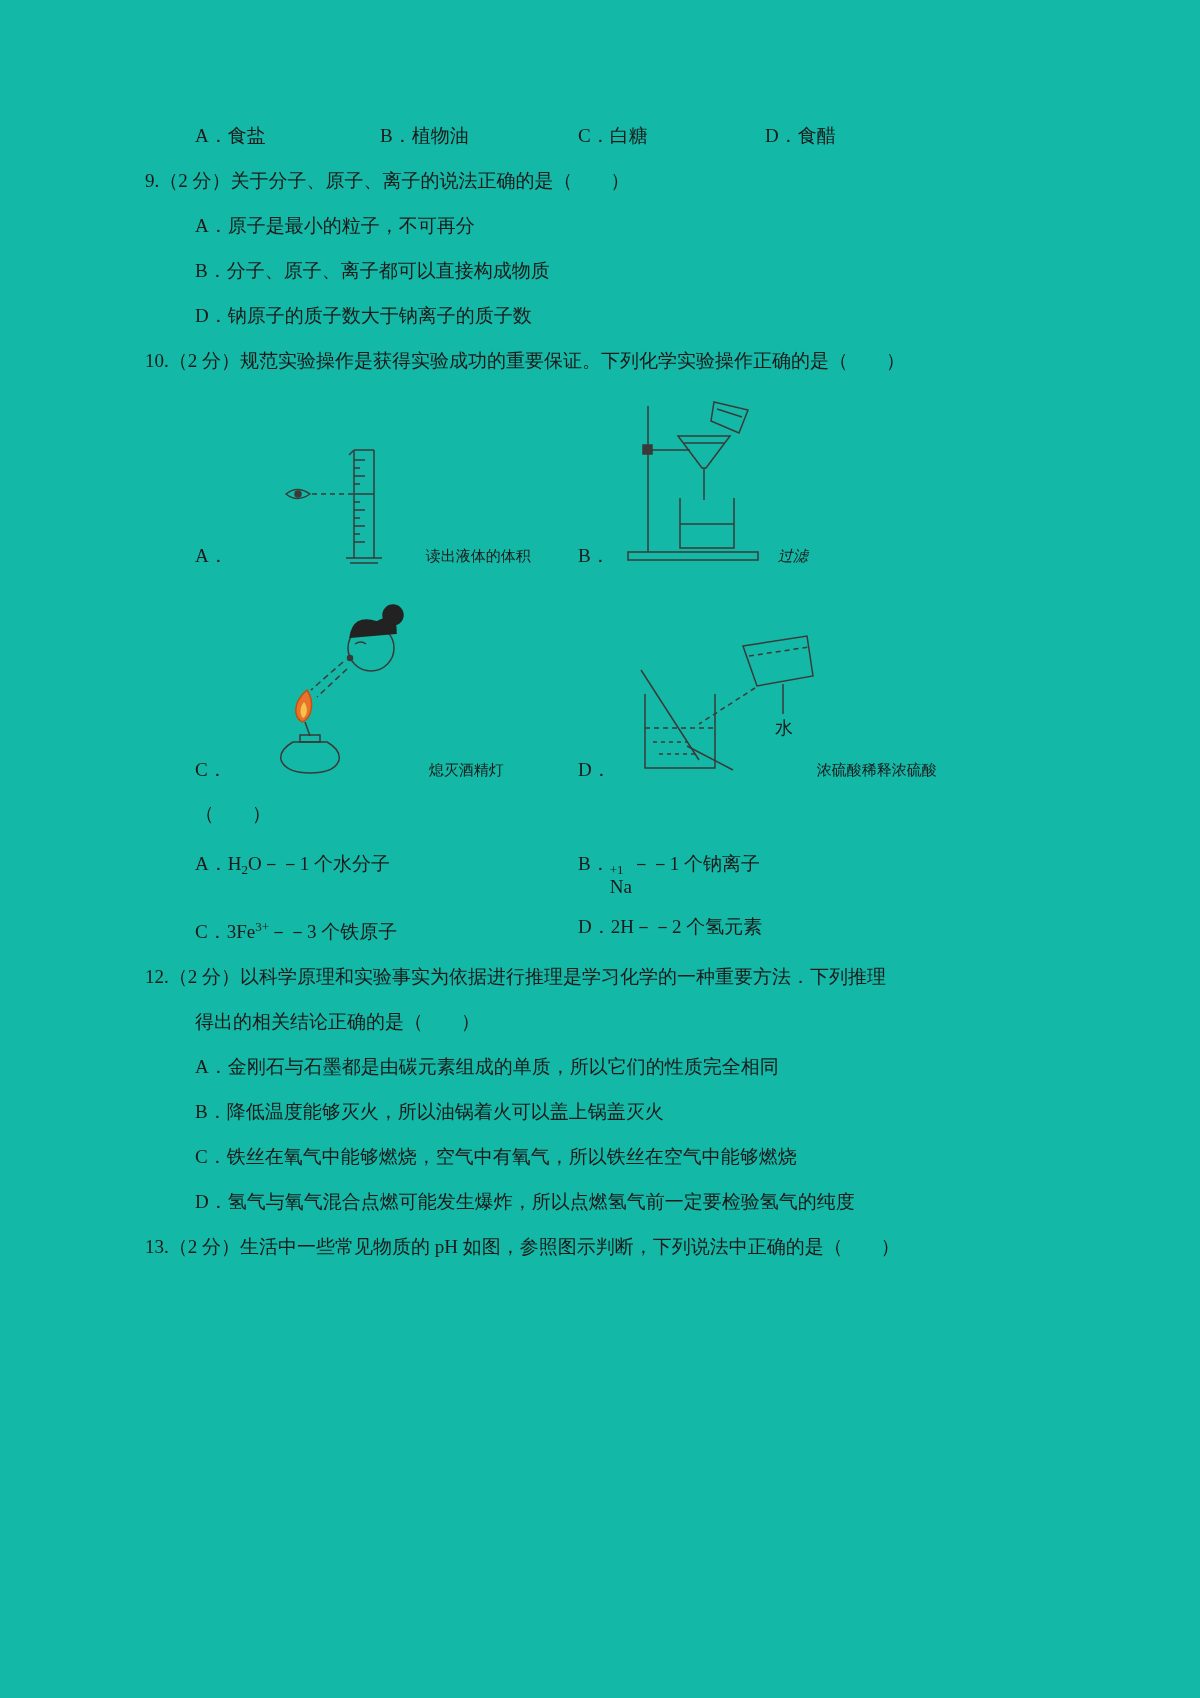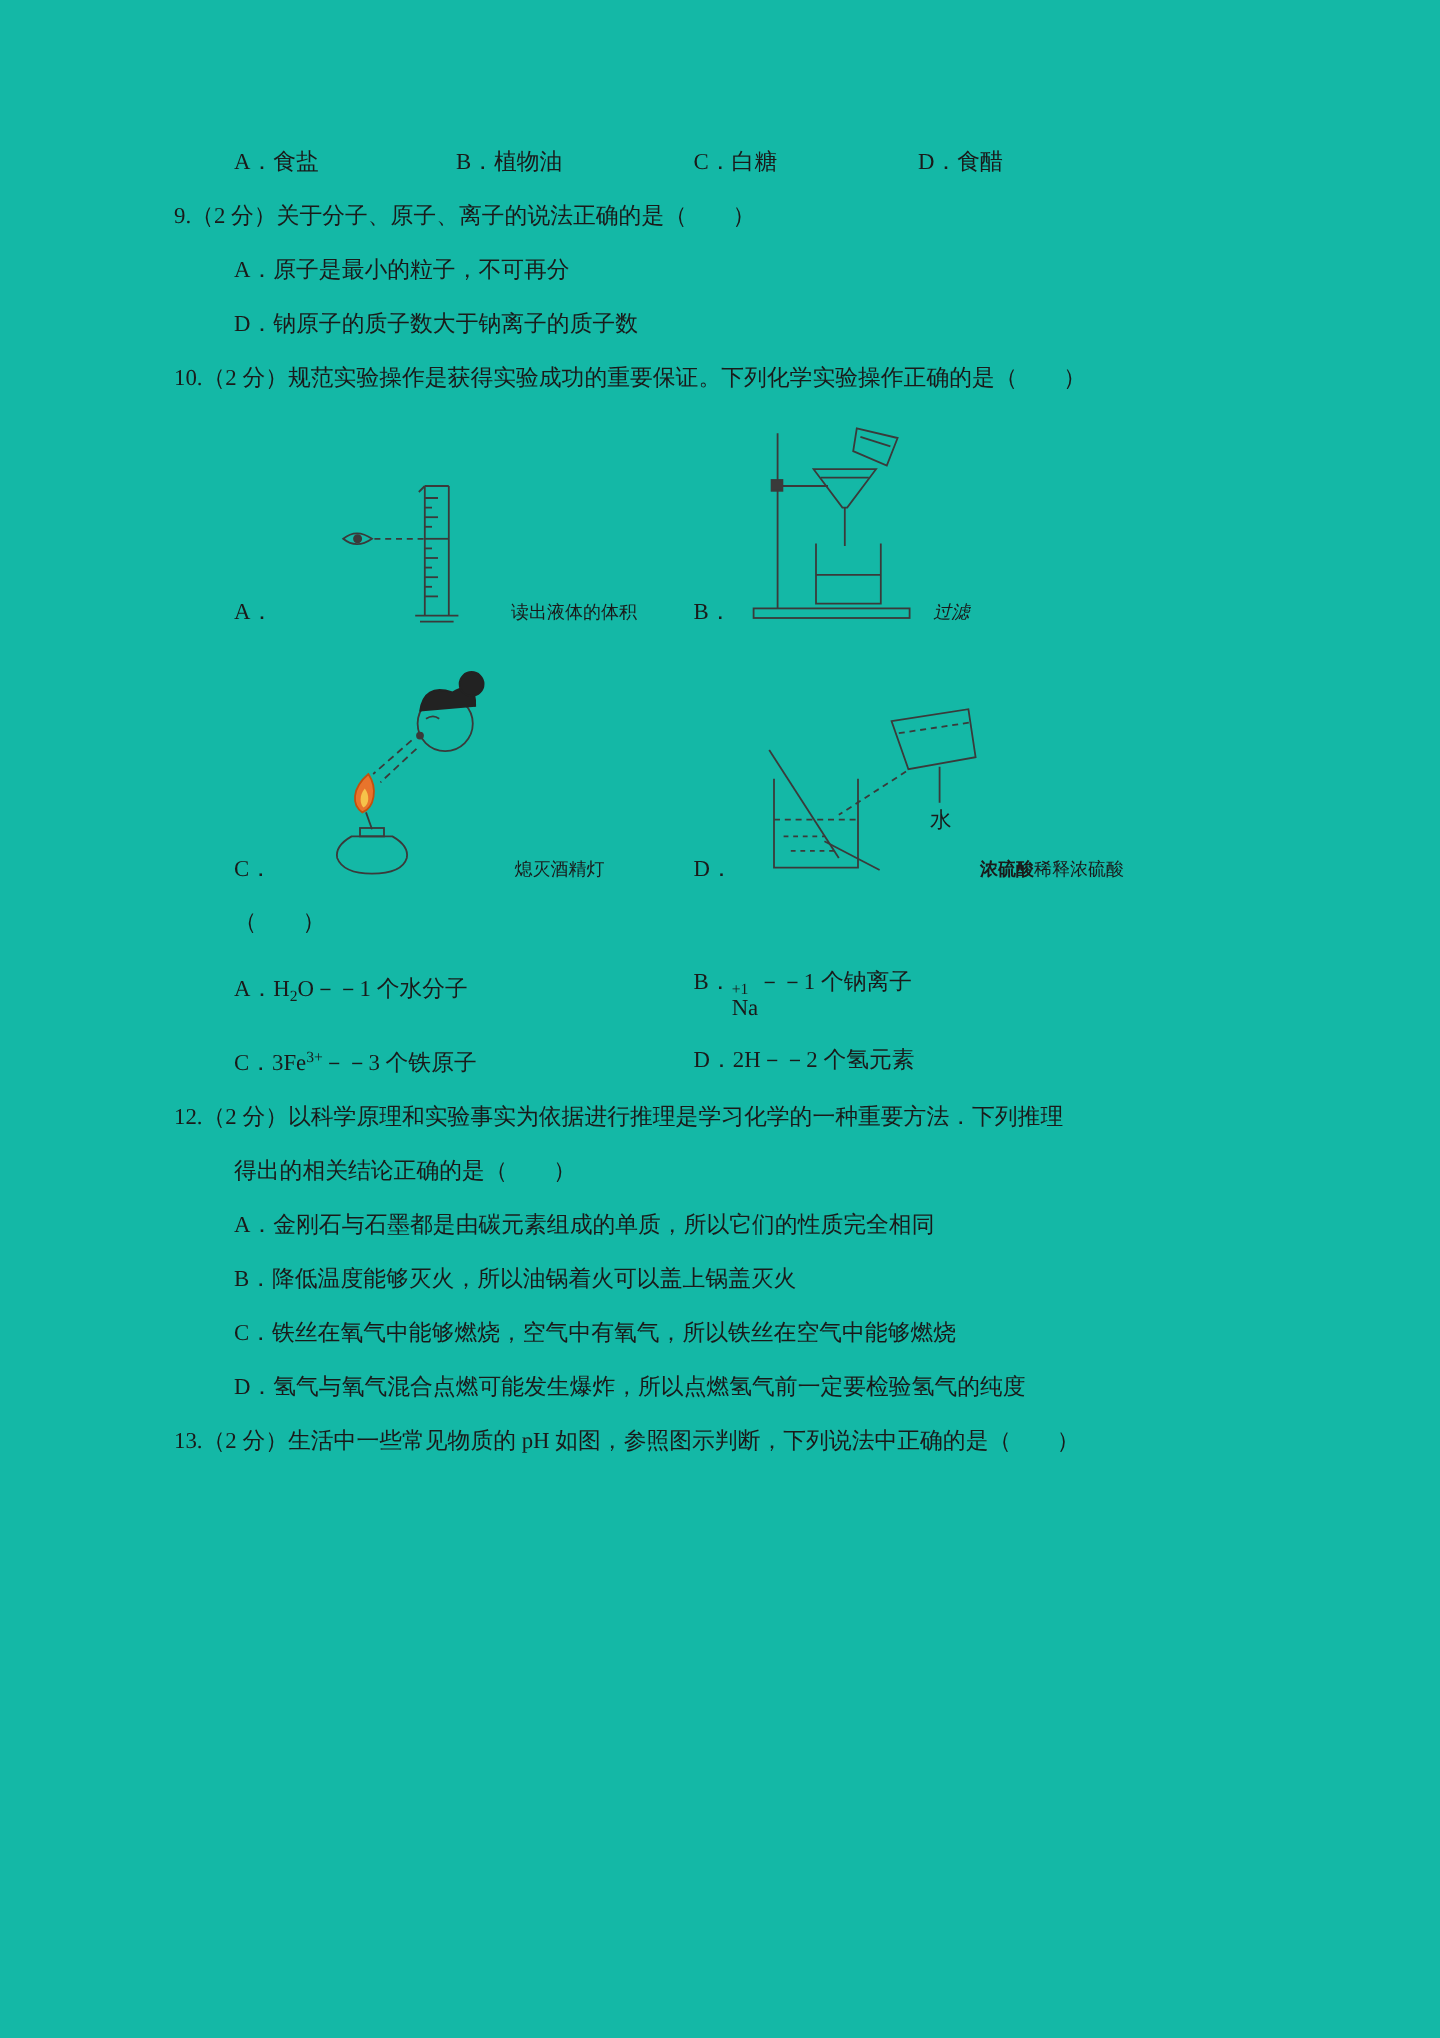--- a/index.html
+++ b/index.html
@@ -39,21 +39,21 @@
   .imgrow.r1 { height:178px; margin-bottom:16px; }
   .imgrow.r2 { height:198px; margin-bottom:16px; }
   .cell { display:flex; align-items:flex-end; }
   .cell-l { width:383px; }
   .ilabel { font-size:19px; line-height:28px; flex:0 0 auto; }
   .icap   { font-size:15px; line-height:28px; flex:0 0 auto; }
   .figsvg { flex:0 0 auto; }
   svg text { font-family:"Liberation Serif","DejaVu Serif",serif; fill:#1a1a1a; }
 
   
-  .tworow { display:flex; padding-left:50px; align-items:center; }
+  .tworow { display:flex; padding-left:50px; align-items:flex-start; }
   .tworow .lcol { width:383px; }
 
   
   sub.chem { font-size:13px; vertical-align:-4px; }
   sup.chem { font-size:13px; vertical-align:7px; }
   .stack {
     display:inline-flex;
     flex-direction:column;
     align-items:flex-start;
     line-height:1;
@@ -69,20 +69,21 @@
 
   <div class="ln q8row">
     <span class="o1">A．食盐</span>
     <span class="o2">B．植物油</span>
     <span class="o3">C．白糖</span>
     <span class="o4">D．食醋</span>
   </div>
 
   <p class="ln stem">9.（2 分）关于分子、原子、离子的说法正确的是（　　）</p>
   <p class="ln opt">A．原子是最小的粒子，不可再分</p>
+  <p class="ln opt">B．分子、原子、离子都可以直接构成物质</p>
   <p class="ln opt">D．钠原子的质子数大于钠离子的质子数</p>
 
   <p class="ln stem">10.（2 分）规范实验操作是获得实验成功的重要保证。下列化学实验操作正确的是（　　）</p>
 
   <div class="imgrow r1">
 
     <div class="cell cell-l">
       <span class="ilabel">A．</span>
       <svg class="figsvg" width="140" height="128" viewBox="0 0 140 128" style="margin-left:52px;">
         <g stroke="#3a3a3a" fill="none" stroke-width="1.5">
@@ -167,21 +168,21 @@
           <line x1="28" y1="110" x2="62" y2="110" stroke-dasharray="4,4"></line>
           <line x1="34" y1="122" x2="70" y2="122" stroke-dasharray="4,4"></line>
           <path d="M118,14 L182,4 L188,44 L132,54 Z"></path>
           <line x1="124" y1="24" x2="184" y2="15" stroke-dasharray="5,4"></line>
           <line x1="130" y1="56" x2="74" y2="92" stroke-dasharray="5,4"></line>
           <line x1="158" y1="52" x2="158" y2="82"></line>
           <line x1="62" y1="114" x2="108" y2="138"></line>
         </g>
         <text x="150" y="102" font-size="18">水</text>
       </svg>
-      <span class="icap" style="margin-left:2px;font-weight:bold;">浓硫酸</span>
+      <span class="icap" style="margin-left:2px;font-weight:normal;">浓硫酸</span>
       <span class="icap">稀释浓硫酸</span>
     </div>
   </div>
 
   <p class="ln cont" style="margin-bottom:22px;">（　　）</p>
 
   <div class="ln tworow">
     <span class="lcol"><span>A．H</span><sub class="chem">2</sub><span>O－－1 个水分子</span></span>
     <span><span>B．</span><span class="stack">
           <span class="s-sup">+1</span>

